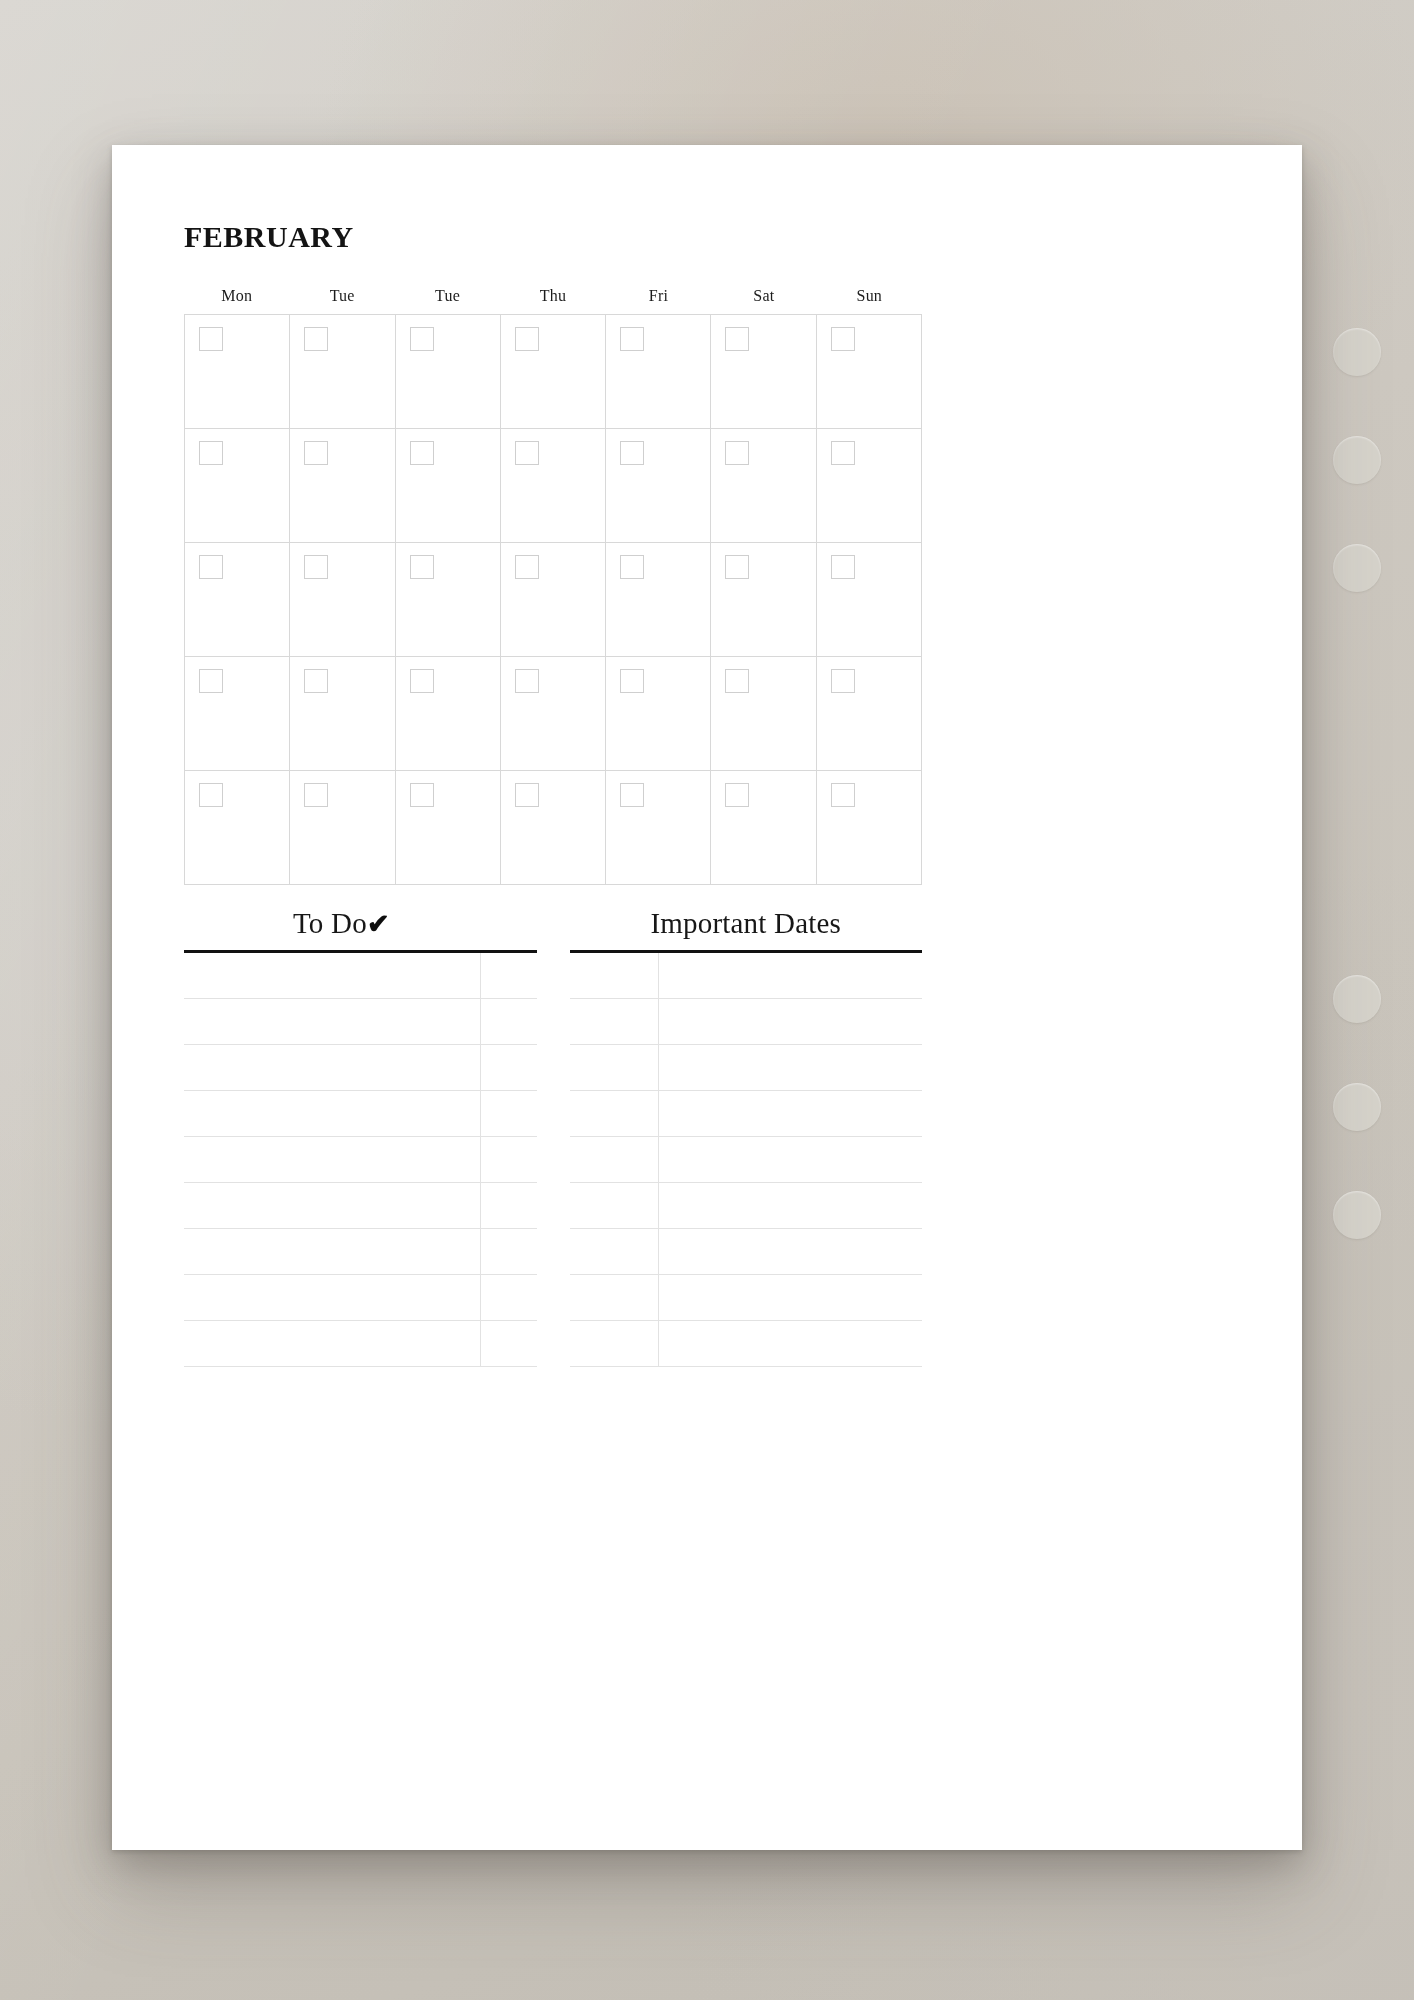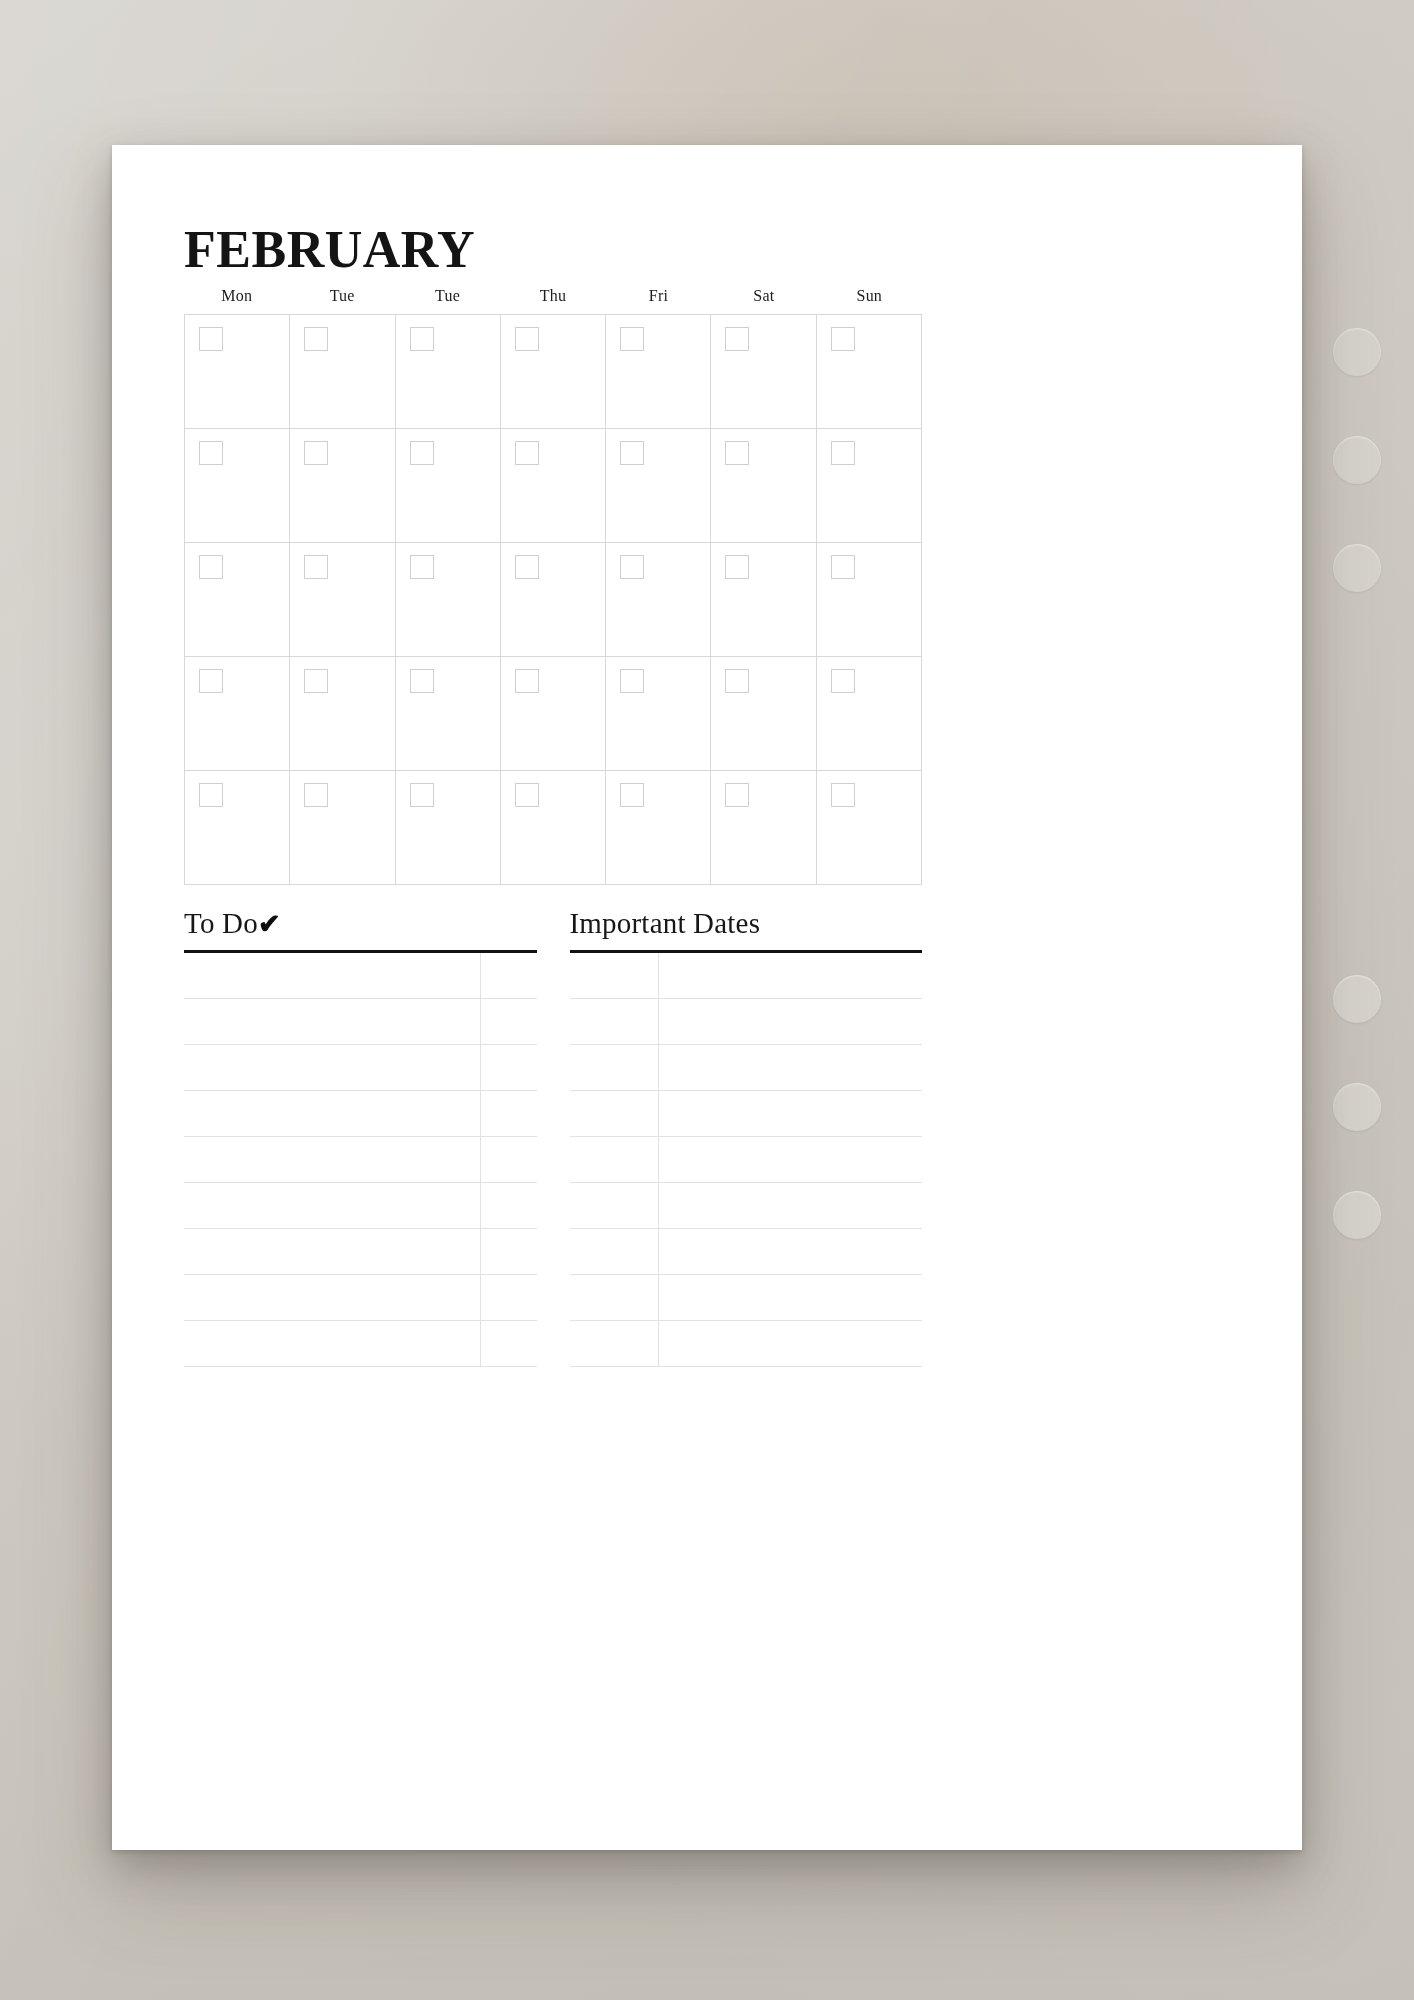--- a/index.html
+++ b/index.html
@@ -63,21 +63,21 @@
     left:72px;
     top:0;
     right:0;
     bottom:0;
   }
 
   #month-title {
     position:absolute;
     left:0;
     top:75px;
-    font-size:52px;
+    font-size:30px;
     font-weight:bold;
     letter-spacing:0.5px;
     color:#141414;
     font-family:"Liberation Serif", serif;
   }
 
   
   #calendar {
     position:absolute;
     left:0;
@@ -129,21 +129,21 @@
     display:flex;
     gap:33px;
   }
   .list-block { width:353px; }
 
   .list-head {
     position:relative;
     height:48px;
     display:flex;
     align-items:flex-end;
-    justify-content:flex-start;
+    justify-content:center;
   }
   .list-title {
     font-size:29px;
     color:#171717;
     font-family:"Liberation Serif", serif;
     letter-spacing:0.2px;
     line-height:1;
   }
   .check-glyph {
     font-size:27px;

